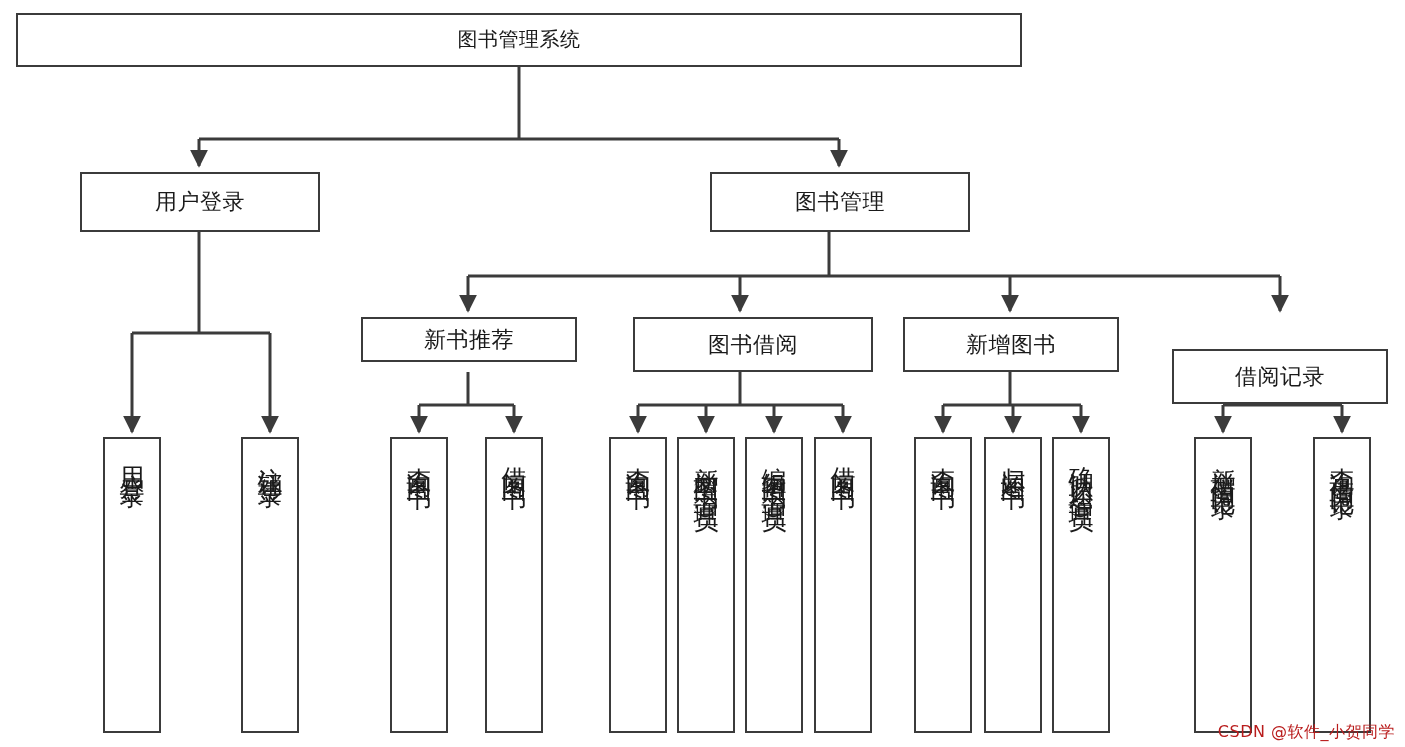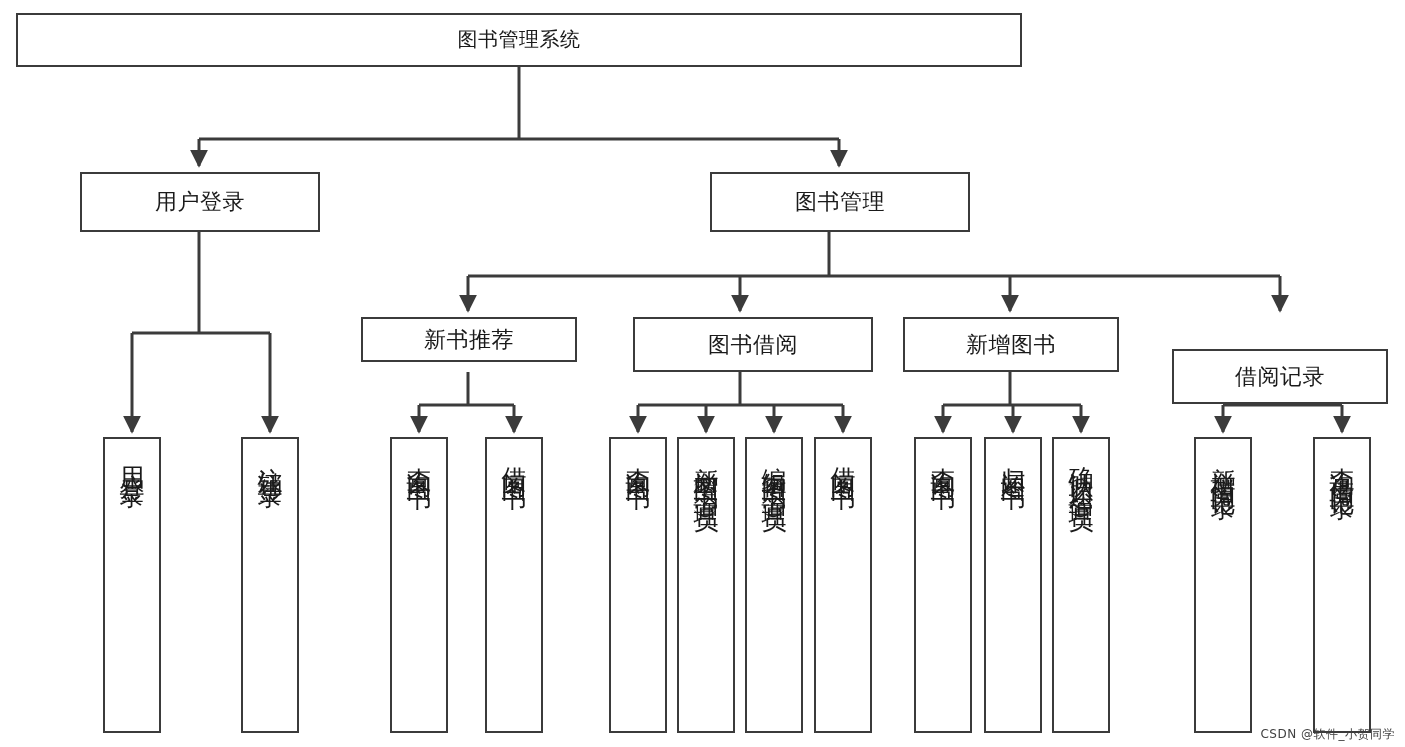--- a/index.html
+++ b/index.html
@@ -53,22 +53,22 @@
     text-orientation:upright;
     font-size:25px;
     line-height:1.0;
     letter-spacing:6px;
     white-space:pre;
   }
   .watermark{
     position:absolute;
     right:10px;
     bottom:4px;
-    font-size:12px;
-    color:#404040;
+    font-size:16px;
+    color:#b91c1c;
     z-index:5;
     white-space:pre;
     letter-spacing:0.5px;
   }
 </style>
 </head>
 <body>
 
 <div id="diagram">
 

